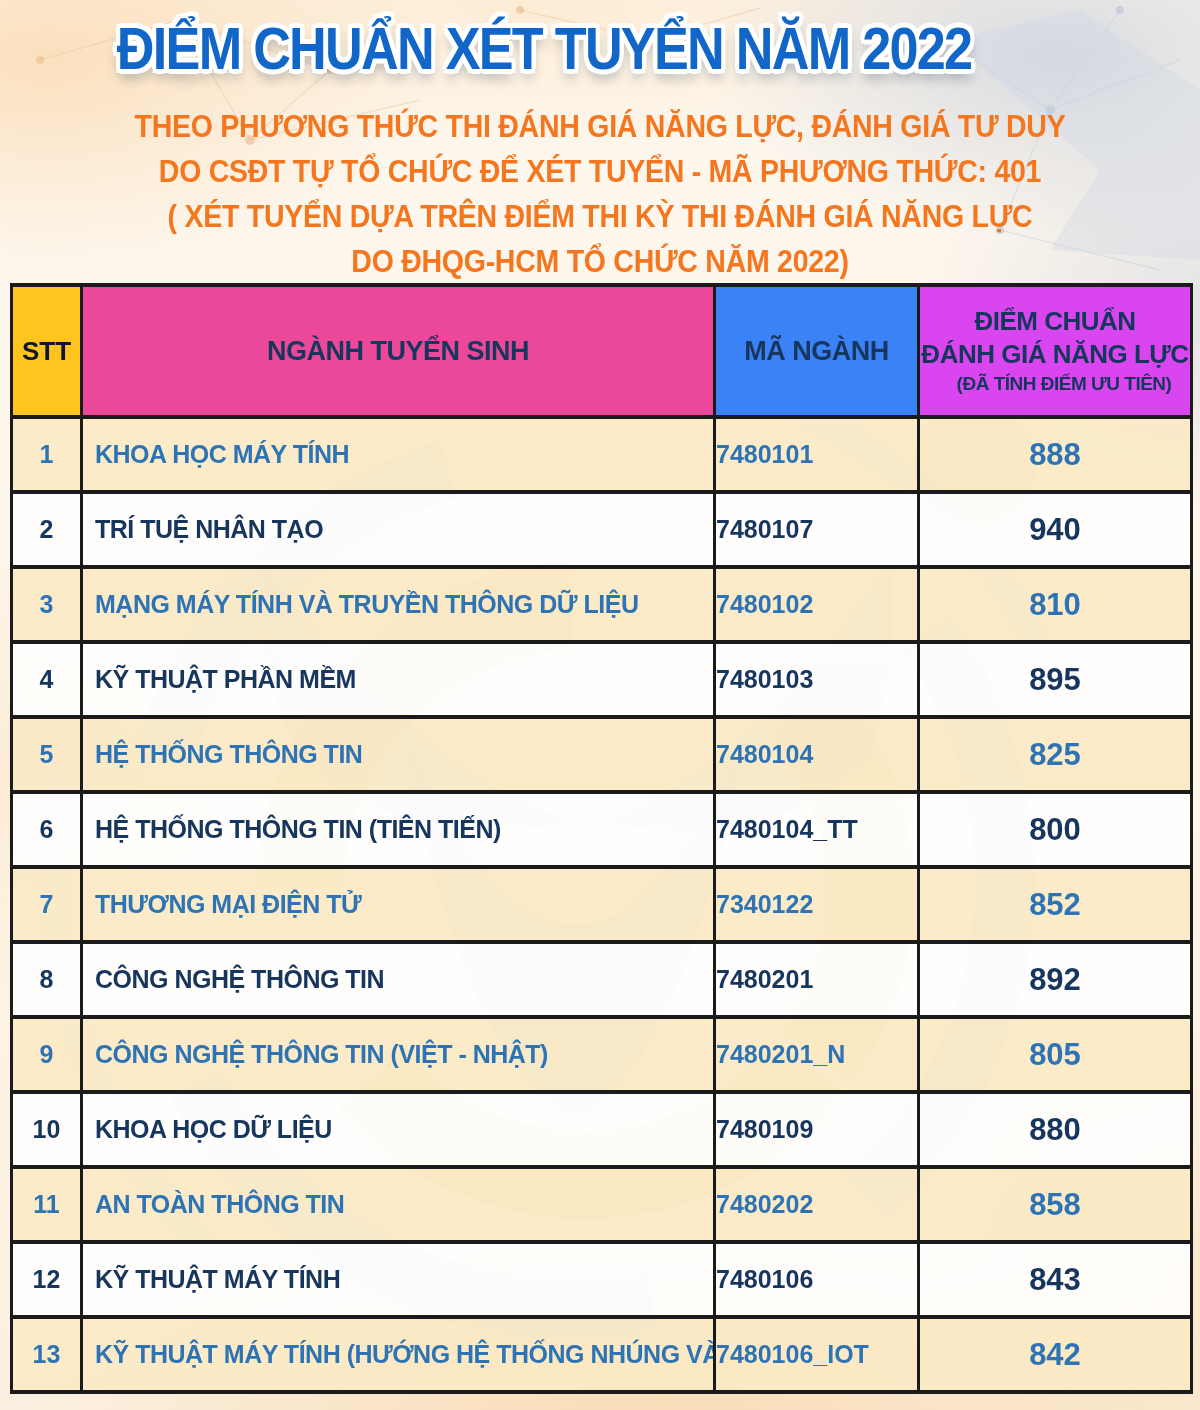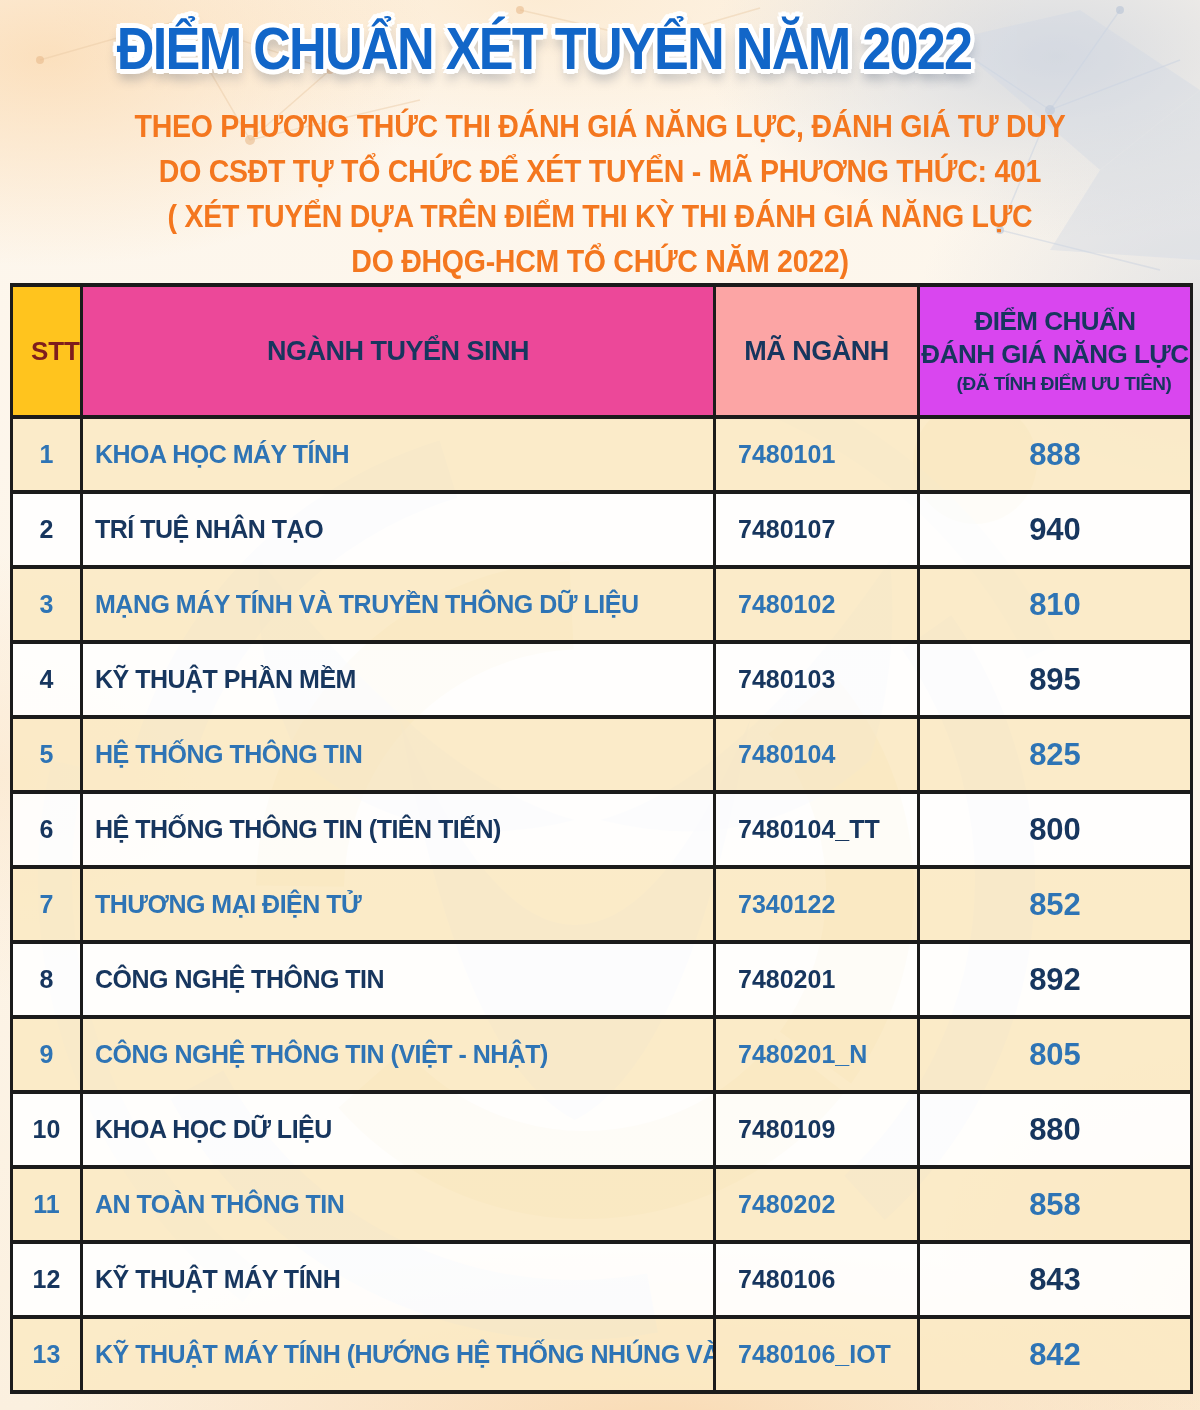--- a/index.html
+++ b/index.html
@@ -68,34 +68,34 @@
     border: 3px solid #1b1b1b;
     border-top-width: 4px;
     border-bottom-width: 4px;
     vertical-align: middle;
     overflow: hidden;
     white-space: nowrap;
   }
   thead tr { height: 132px; }
   tbody tr { height: 75px; }
 
-  .th-stt   { background: #FFC41E; color: #7f1d1d; font-size: 26px; font-weight: bold; text-align: right; }
+  .th-stt   { background: #FFC41E; color: #0f172a; font-size: 26px; font-weight: bold; text-align: center; }
   .th-nganh { background: #ec4899; color: #17365E; font-size: 27px; font-weight: bold; text-align: center; letter-spacing: -.5px; }
-  .th-ma    { background: #fca5a5; color: #17365E; font-size: 27px; font-weight: bold; text-align: center; letter-spacing: -.5px; }
+  .th-ma    { background: #3b82f6; color: #17365E; font-size: 27px; font-weight: bold; text-align: center; letter-spacing: -.5px; }
   .th-diem  { background: #d946ef; color: #17365E; text-align: center; }
   .th-diem .l1 { font-size: 26px; font-weight: bold; line-height: 33px; letter-spacing: -.5px; }
   .th-diem .l2 { font-size: 26px; font-weight: bold; line-height: 33px; letter-spacing: -.5px; }
   .th-diem .l3 { font-size: 19px; font-weight: bold; line-height: 26px; letter-spacing: -.5px; margin-left: 18px; }
 
   tr.row-odd  td { background: rgba(250, 233, 196, .88); color: #2E74B5; }
   tr.row-even td { background: rgba(255, 255, 255, .88); color: #17365E; }
 
   td.cell-stt   { text-align: center; font-size: 25px; font-weight: bold; }
   td.cell-nganh { text-align: left; padding-left: 12px; font-size: 25px; font-weight: bold; letter-spacing: -.5px; }
-  td.cell-ma    { text-align: left; padding-left: 22px; font-size: 25px; font-weight: bold; }
+  td.cell-ma    { text-align: left; font-size: 25px; font-weight: bold; }
   td.cell-diem  { text-align: center; font-size: 31px; font-weight: bold; }
 </style>
 </head>
 <body>
 
 <svg class="bg-svg" width="1200" height="300" viewBox="0 0 1200 300">
   <g stroke="#e9c9a4" stroke-width="1.5" opacity=".45" fill="none">
     <path d="M40 60 L180 20 L330 70 L250 140"></path>
     <path d="M520 10 L650 40 L760 8"></path>
     <path d="M180 20 L250 140 L420 100"></path>

